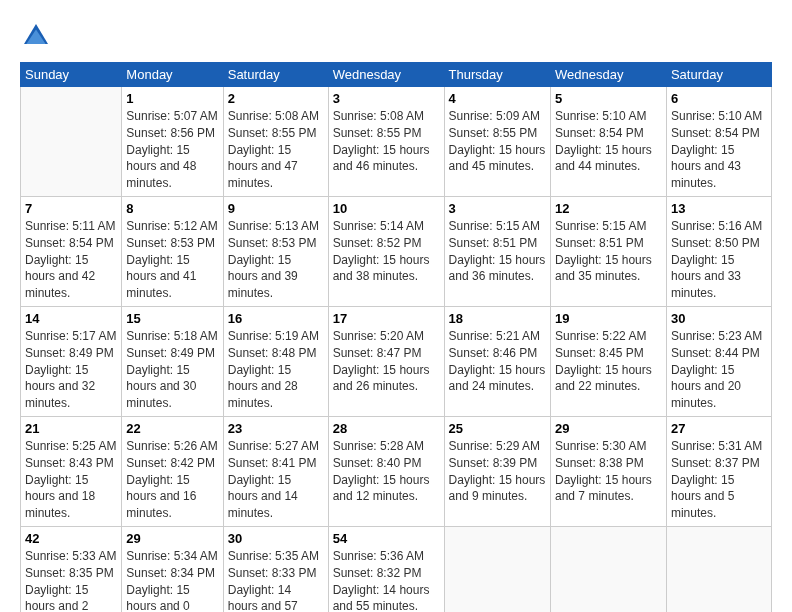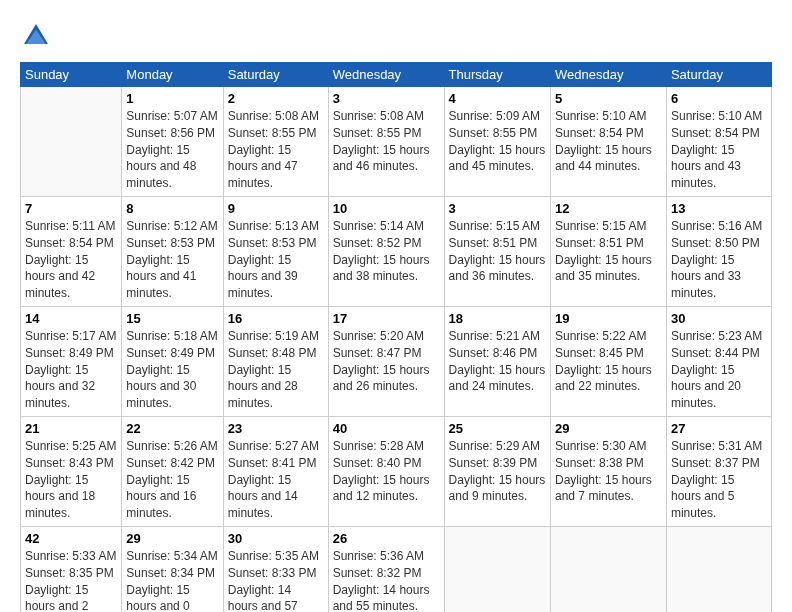--- a/index.html
+++ b/index.html
@@ -198,21 +198,21 @@
         </td>
         <td>
           <div class="day-number">22</div>
           <div class="day-info">Sunrise: 5:26 AM<br>Sunset: 8:42 PM<br>Daylight: 15 hours and 16 minutes.</div>
         </td>
         <td>
           <div class="day-number">23</div>
           <div class="day-info">Sunrise: 5:27 AM<br>Sunset: 8:41 PM<br>Daylight: 15 hours and 14 minutes.</div>
         </td>
         <td>
-          <div class="day-number">40</div>
+          <div class="day-number">28</div>
           <div class="day-info">Sunrise: 5:28 AM<br>Sunset: 8:40 PM<br>Daylight: 15 hours and 12 minutes.</div>
         </td>
         <td>
           <div class="day-number">25</div>
           <div class="day-info">Sunrise: 5:29 AM<br>Sunset: 8:39 PM<br>Daylight: 15 hours and 9 minutes.</div>
         </td>
         <td>
           <div class="day-number">29</div>
           <div class="day-info">Sunrise: 5:30 AM<br>Sunset: 8:38 PM<br>Daylight: 15 hours and 7 minutes.</div>
         </td>
@@ -228,21 +228,21 @@
         </td>
         <td>
           <div class="day-number">29</div>
           <div class="day-info">Sunrise: 5:34 AM<br>Sunset: 8:34 PM<br>Daylight: 15 hours and 0 minutes.</div>
         </td>
         <td>
           <div class="day-number">30</div>
           <div class="day-info">Sunrise: 5:35 AM<br>Sunset: 8:33 PM<br>Daylight: 14 hours and 57 minutes.</div>
         </td>
         <td>
-          <div class="day-number">26</div>
+          <div class="day-number">54</div>
           <div class="day-info">Sunrise: 5:36 AM<br>Sunset: 8:32 PM<br>Daylight: 14 hours and 55 minutes.</div>
         </td>
         <td class="empty-cell"></td>
         <td class="empty-cell"></td>
         <td class="empty-cell"></td>
       </tr>
     </tbody>
 </table>
 
 </body></html>

